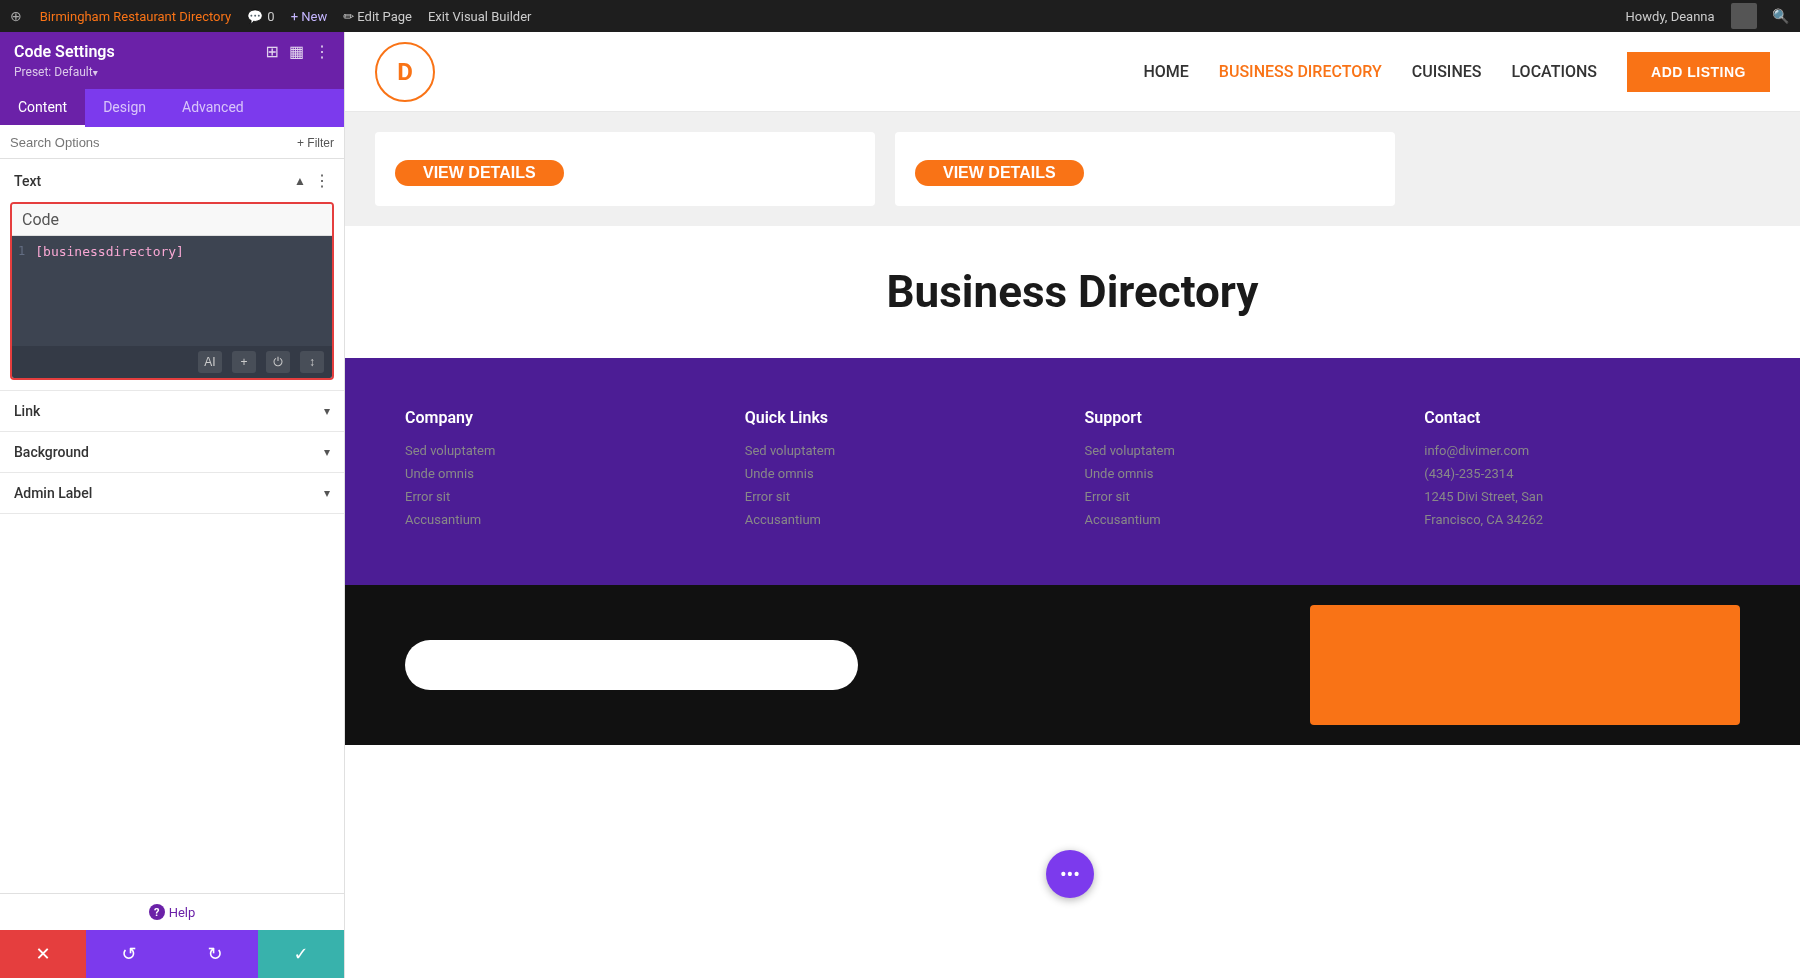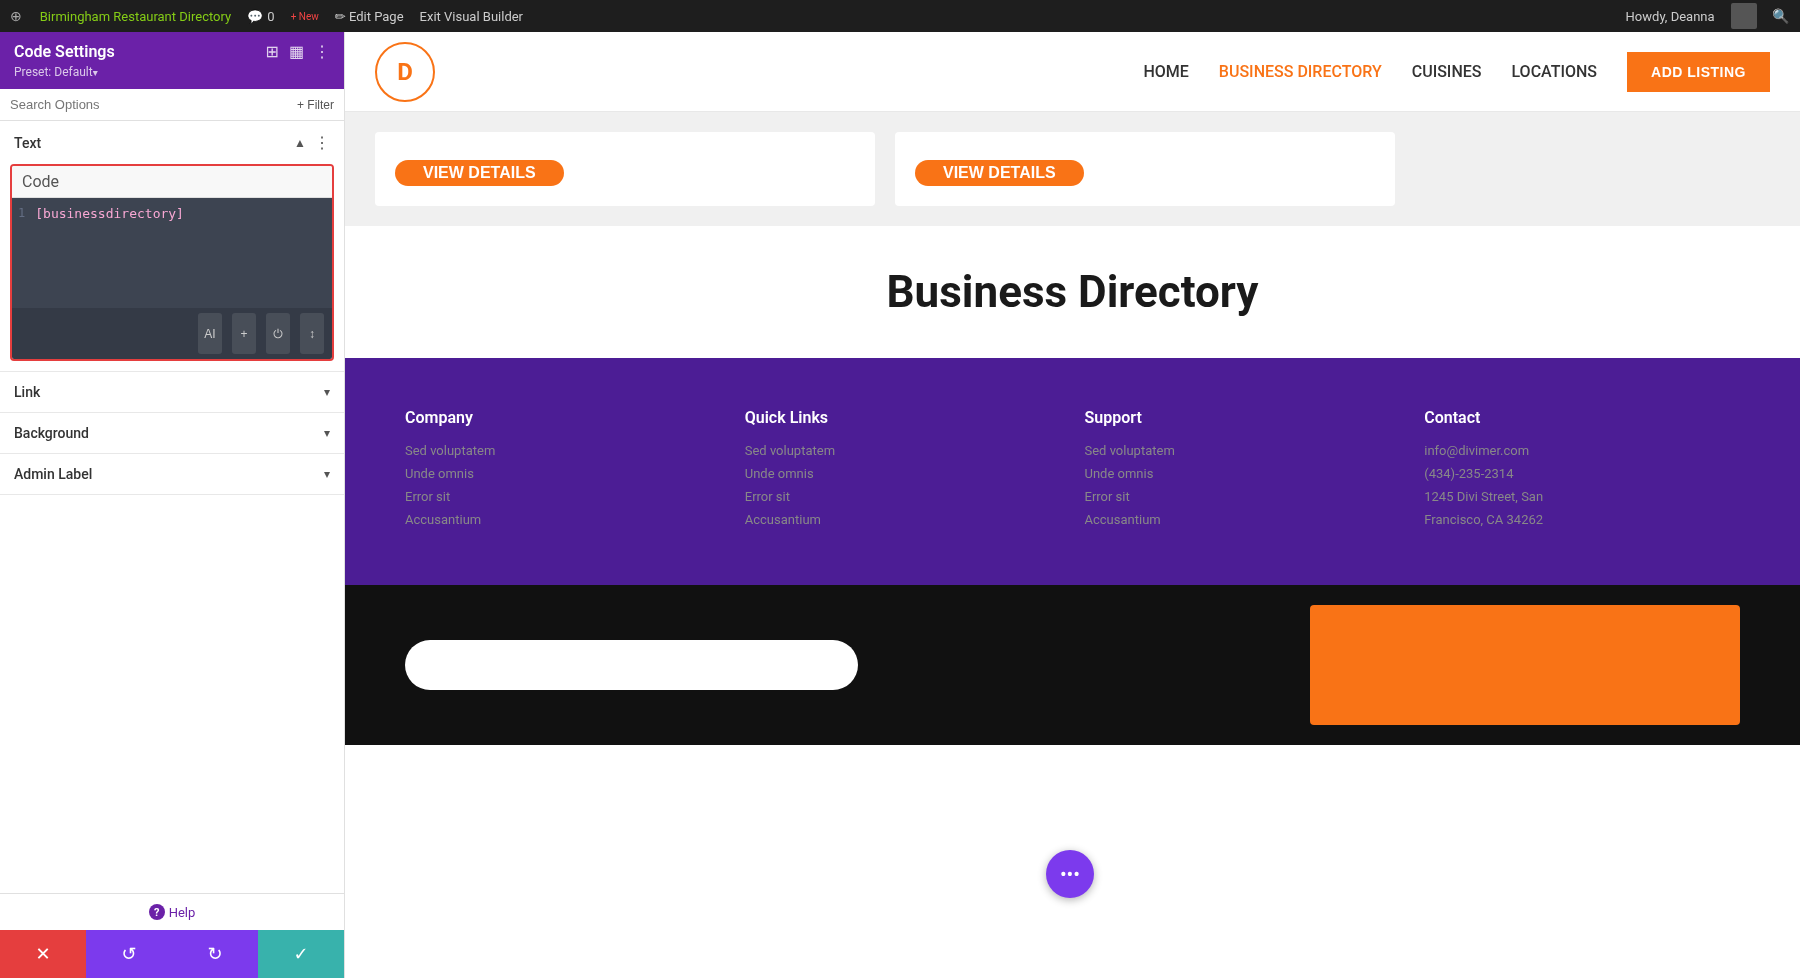--- a/index.html
+++ b/index.html
@@ -8,23 +8,23 @@
     
     .wp-admin-bar {
       height: 32px;
       background: #1e1e1e;
       display: flex;
       align-items: center;
       padding: 0 10px;
       gap: 16px;
       flex-shrink: 0;
     }
-    .wp-admin-bar .site-name { color: #84cc16; font-size: 13px; }
+    .wp-admin-bar .site-name { color: #f97316; font-size: 13px; }
     .wp-admin-bar .comments { color: #ccc; font-size: 13px; display: flex; align-items: center; gap: 4px; }
-    .wp-admin-bar .new-btn { color: #ef4444; font-size: 10px; }
+    .wp-admin-bar .new-btn { color: #c4b5fd; font-size: 13px; }
     .wp-admin-bar .edit-page { color: #ccc; font-size: 13px; }
     .wp-admin-bar .exit-vb { color: #ccc; font-size: 13px; }
     .wp-admin-bar .spacer { flex: 1; }
     .wp-admin-bar .howdy { color: #ccc; font-size: 13px; }
     .wp-admin-bar .avatar { width: 26px; height: 26px; background: #555; border-radius: 2px; }
     .wp-admin-bar .search-icon-wp { color: #aaa; font-size: 14px; }
     .admin-bar-icon { color: #aaa; font-size: 14px; margin-right: 2px; }
 
     
     .main-layout {
@@ -200,21 +200,21 @@
       display: flex;
       align-items: center;
       gap: 10px;
       justify-content: flex-end;
     }
     .code-toolbar-btn {
       background: rgba(255,255,255,0.1);
       border: none;
       border-radius: 3px;
       width: 24px;
-      height: 41px;
+      height: 22px;
       display: flex;
       align-items: center;
       justify-content: center;
       cursor: pointer;
       color: #ccc;
       font-size: 12px;
     }
 
     
     .panel-bottom-bar {
@@ -423,20 +423,31 @@
           <span>▦</span>
           <span>⋮</span>
         </div>
       </div>
       <div class="panel-preset">
         <span>Preset: Default</span>
         <span class="dropdown-arrow">▾</span>
       </div>
     </div>
 
+    <div class="panel-tabs">
+      <div class="panel-tab active">
+        <span>Content</span>
+      </div>
+      <div class="panel-tab">
+        <span>Design</span>
+      </div>
+      <div class="panel-tab">
+        <span>Advanced</span>
+      </div>
+    </div>
 
     <div class="panel-search">
       <input class="search-input" type="text" placeholder="Search Options" style="">
       <button class="filter-btn">
         <span>+ Filter</span>
       </button>
     </div>
 
     <div class="panel-content">
 

